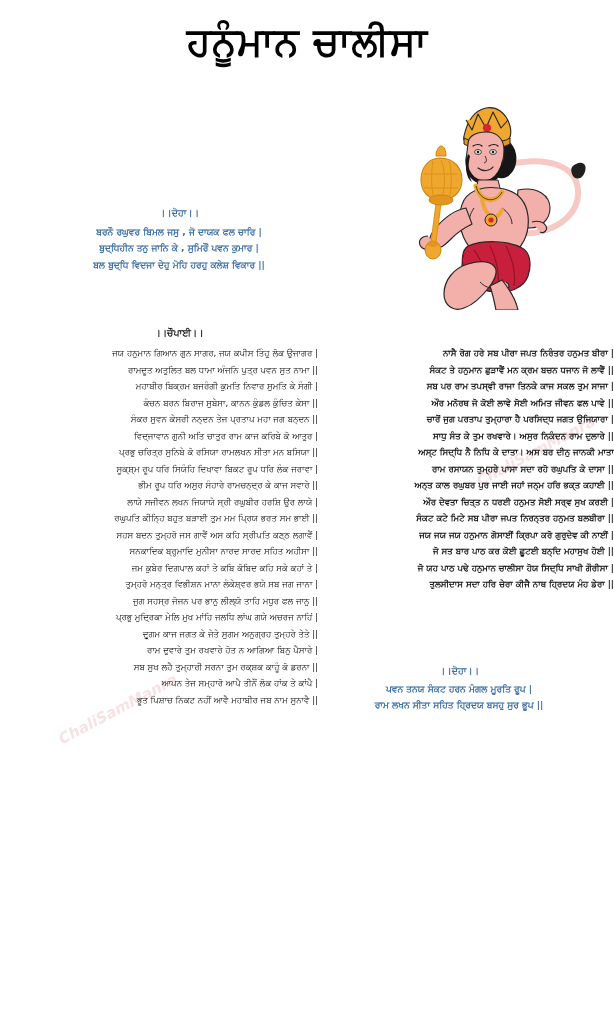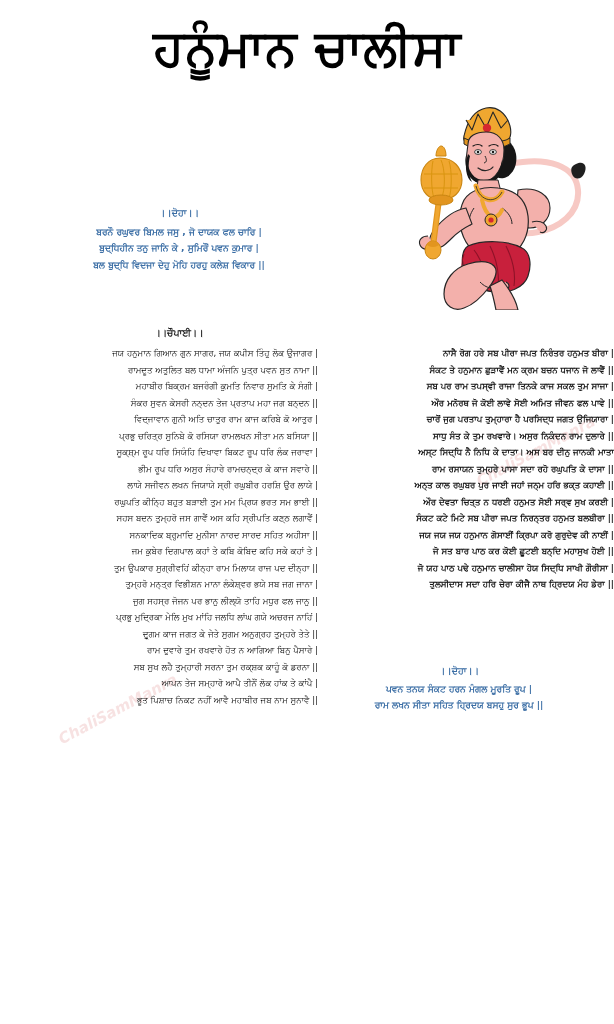--- a/index.html
+++ b/index.html
@@ -17,21 +17,21 @@
   }
 
   
   .title {
     position: absolute;
     top: 22px;
     left: 0;
     width: 614px;
     text-align: center;
     font-family: "DejaVu Sans", "Liberation Sans", sans-serif;
-    font-size: 50px;
+    font-size: 39px;
     line-height: 1.05;
     font-weight: 700;
     color: #000000;
     letter-spacing: 0.5px;
     white-space: nowrap;
   }
 
   
   .hanuman-illustration {
     position: absolute;
@@ -221,31 +221,31 @@
     <span class="verse-line">ਬਲ ਬੁਦ੍ਧਿ ਵਿਦਜਾ ਦੇਹੁ ਮੋਹਿ ਹਰਹੁ ਕਲੇਸ਼ ਵਿਕਾਰ ||</span>
   </div>
 </div>
 
 <div class="chaupai-head">।।ਚੌਪਾਈ।।</div>
 
 <div class="verse-col" id="col-left">
   <span class="verse-line">ਜਯ ਹਨੁਮਾਨ ਗਿਆਨ ਗੁਨ ਸਾਗਰ, ਜਯ ਕਪੀਸ ਤਿੰਹੁ ਲੋਕ ਉਜਾਗਰ |</span>
   <span class="verse-line">ਰਾਮਦੂਤ ਅਤੁਲਿਤ ਬਲ ਧਾਮਾ ਅੰਜਨਿ ਪੁਤ੍ਰ ਪਵਨ ਸੁਤ ਨਾਮਾ ||</span>
   <span class="verse-line">ਮਹਾਬੀਰ ਬਿਕ੍ਰਮ ਬਜਰੰਗੀ ਕੁਮਤਿ ਨਿਵਾਰ ਸੁਮਤਿ ਕੇ ਸੰਗੀ |</span>
+  <span class="verse-line">ਕੰਚਨ ਬਰਨ ਬਿਰਾਜ ਸੁਬੇਸਾ, ਕਾਨਨ ਕੁੰਡਲ ਕੁੰਚਿਤ ਕੇਸਾ ||</span>
   <span class="verse-line">ਸੰਕਰ ਸੁਵਨ ਕੇਸਰੀ ਨਨ੍ਦਨ ਤੇਜ ਪ੍ਰਤਾਪ ਮਹਾ ਜਗ ਬਨ੍ਦਨ ||</span>
   <span class="verse-line">ਵਿਦ੍ਜਾਵਾਨ ਗੁਨੀ ਅਤਿ ਚਾਤੁਰ ਰਾਮ ਕਾਜ ਕਰਿਬੇ ਕੋ ਆਤੁਰ |</span>
   <span class="verse-line">ਪ੍ਰਭੁ ਚਰਿਤ੍ਰ ਸੁਨਿਬੇ ਕੋ ਰਸਿਯਾ ਰਾਮਲਖਨ ਸੀਤਾ ਮਨ ਬਸਿਯਾ ||</span>
   <span class="verse-line">ਸੂਕ੍ਸ਼੍ਮ ਰੂਪ ਧਰਿ ਸਿਯੰਹਿ ਦਿਖਾਵਾ ਬਿਕਟ ਰੂਪ ਧਰਿ ਲੰਕ ਜਰਾਵਾ |</span>
   <span class="verse-line">ਭੀਮ ਰੂਪ ਧਰਿ ਅਸੁਰ ਸੰਹਾਰੇ ਰਾਮਚਨ੍ਦ੍ਰ ਕੇ ਕਾਜ ਸਵਾਰੇ ||</span>
   <span class="verse-line">ਲਾਯੇ ਸਜੀਵਨ ਲਖਨ ਜਿਯਾਯੇ ਸ੍ਰੀ ਰਘੁਬੀਰ ਹਰਸ਼ਿ ਉਰ ਲਾਯੇ |</span>
   <span class="verse-line">ਰਘੁਪਤਿ ਕੀਨ੍ਹਿ ਬਹੁਤ ਬੜਾਈ ਤੁਮ ਮਮ ਪ੍ਰਿਯ ਭਰਤ ਸਮ ਭਾਈ ||</span>
   <span class="verse-line">ਸਹਸ ਬਦਨ ਤੁਮ੍ਹਰੋ ਜਸ ਗਾਵੈਂ ਅਸ ਕਹਿ ਸ੍ਰੀਪਤਿ ਕਣ੍ਠ ਲਗਾਵੈਂ |</span>
   <span class="verse-line">ਸਨਕਾਦਿਕ ਬ੍ਰਹ੍ਮਾਦਿ ਮੁਨੀਸਾ ਨਾਰਦ ਸਾਰਦ ਸਹਿਤ ਅਹੀਸਾ ||</span>
   <span class="verse-line">ਜਮ ਕੁਬੇਰ ਦਿਗਪਾਲ ਕਹਾਂ ਤੇ ਕਬਿ ਕੋਬਿਦ ਕਹਿ ਸਕੇ ਕਹਾਂ ਤੇ |</span>
-  <span class="verse-line">ਤੁਮ ਉਪਕਾਰ ਸੁਗ੍ਰੀਵਹਿਂ ਕੀਨ੍ਹਾ ਰਾਮ ਮਿਲਾਯ ਰਾਜ ਪਦ ਦੀਨ੍ਹਾ ||</span>
   <span class="verse-line">ਤੁਮ੍ਹਰੋ ਮਨ੍ਤ੍ਰ ਵਿਭੀਸ਼ਨ ਮਾਨਾ ਲੰਕੇਸ਼੍ਵਰ ਭਯੇ ਸਬ ਜਗ ਜਾਨਾ |</span>
   <span class="verse-line">ਜੁਗ ਸਹਸ੍ਰ ਜੋਜਨ ਪਰ ਭਾਨੁ ਲੀਲ੍ਯੋ ਤਾਹਿ ਮਧੁਰ ਫਲ ਜਾਨੁ ||</span>
   <span class="verse-line">ਪ੍ਰਭੁ ਮੁਦ੍ਰਿਕਾ ਮੇਲਿ ਮੁਖ ਮਾਂਹਿ ਜਲਧਿ ਲਾਂਘ ਗਯੇ ਅਚਰਜ ਨਾਹਿਂ |</span>
   <span class="verse-line">ਦੁਰ੍ਗਮ ਕਾਜ ਜਗਤ ਕੇ ਜੇਤੇ ਸੁਗਮ ਅਨੁਗ੍ਰਹ ਤੁਮ੍ਹਰੇ ਤੇਤੇ ||</span>
   <span class="verse-line">ਰਾਮ ਦੁਵਾਰੇ ਤੁਮ ਰਖਵਾਰੇ ਹੋਤ ਨ ਆਗਿਆ ਬਿਨੁ ਪੈਸਾਰੇ |</span>
   <span class="verse-line">ਸਬ ਸੁਖ ਲਹੈ ਤੁਮ੍ਹਾਰੀ ਸਰਨਾ ਤੁਮ ਰਕ੍ਸ਼ਕ ਕਾਹੂੰ ਕੋ ਡਰਨਾ ||</span>
   <span class="verse-line">ਆਪਨ ਤੇਜ ਸਮ੍ਹਾਰੋ ਆਪੈ ਤੀਨੌਂ ਲੋਕ ਹਾਂਕ ਤੇ ਕਾਂਪੈ |</span>
   <span class="verse-line">ਭੂਤ ਪਿਸ਼ਾਚ ਨਿਕਟ ਨਹੀਂ ਆਵੈ ਮਹਾਬੀਰ ਜਬ ਨਾਮ ਸੁਨਾਵੈ ||</span>
 </div>
 

